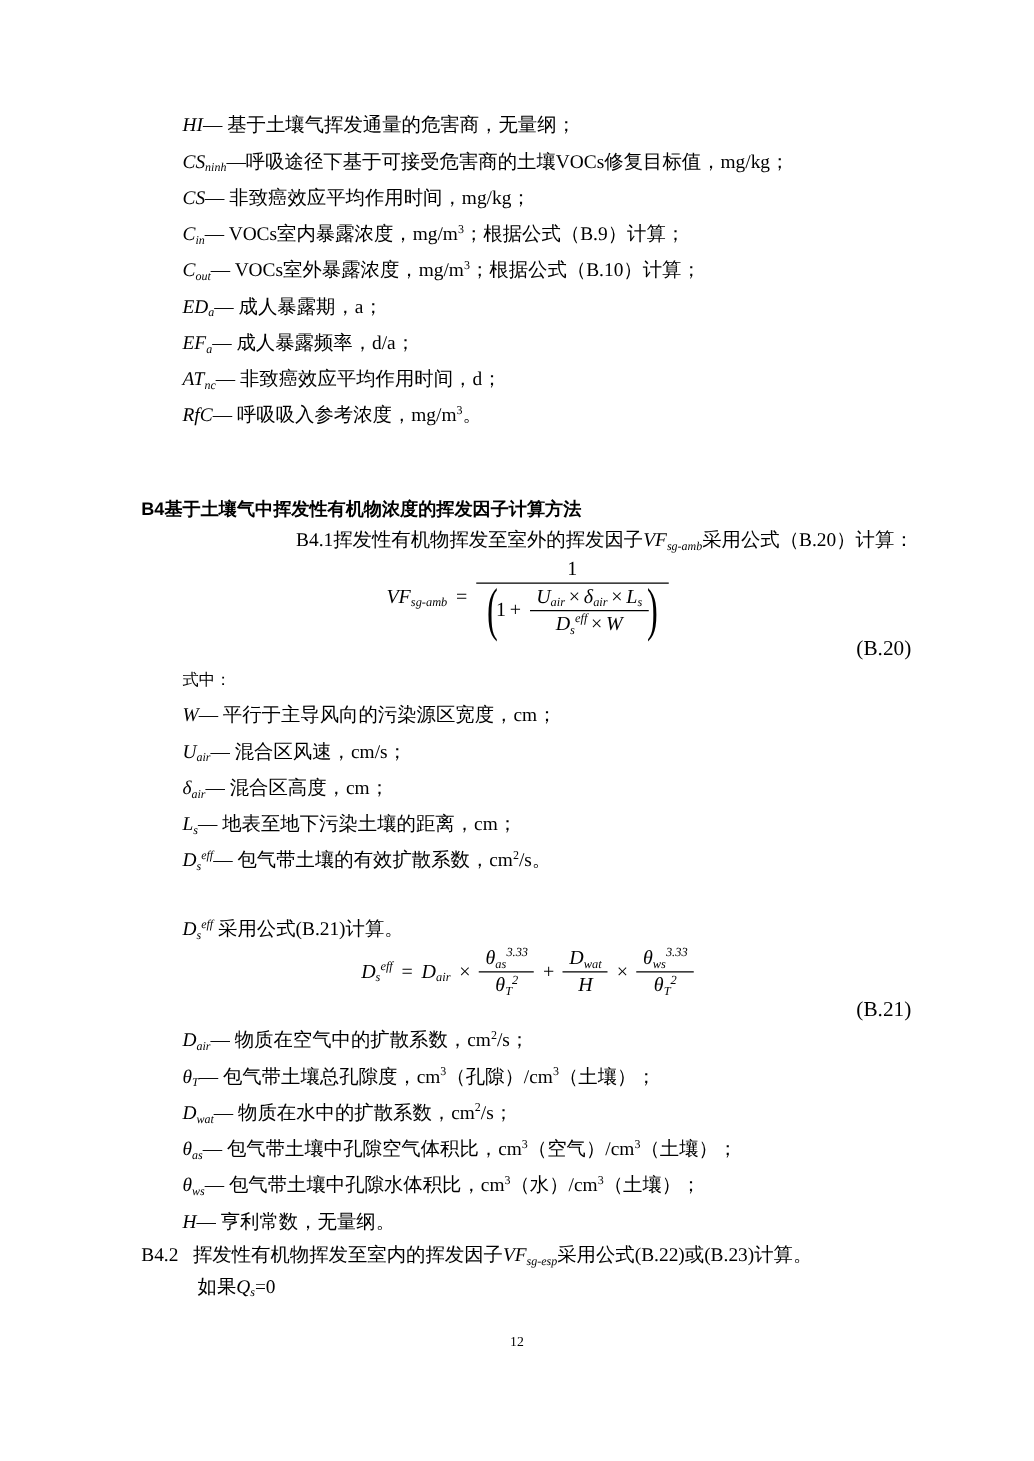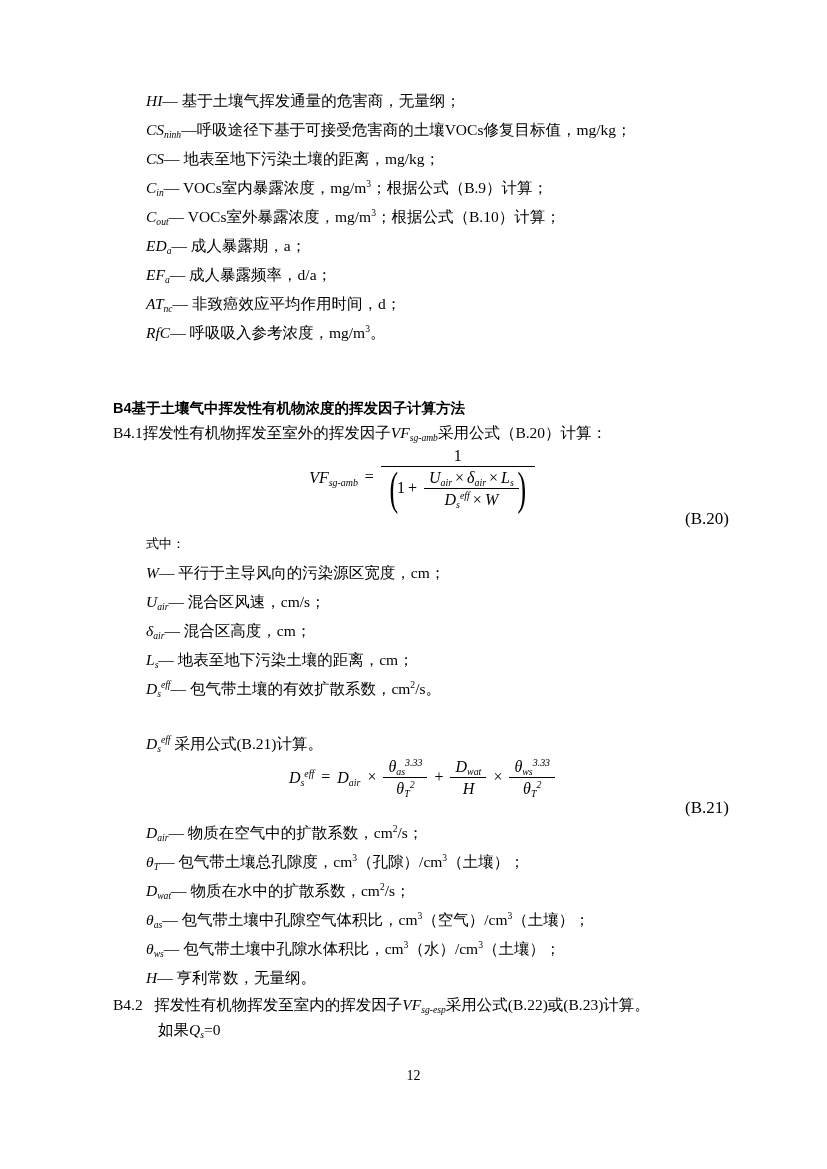--- a/index.html
+++ b/index.html
@@ -52,20 +52,21 @@
     font-size: 14.5px;
     line-height: 20px;
     margin-top: 25px;
     margin-bottom: 0;
     white-space: nowrap;
   }
   .para {
     font-size: 15.5px;
     line-height: 29px;
     white-space: nowrap;
+    text-align: right;
   }
   .para-indent-hang {
     font-size: 15.5px;
     line-height: 25px;
   }
   .hang2 { padding-left: 45px; }
 
   .shizhong {
     font-size: 13px;
     line-height: 29px;
@@ -136,41 +137,41 @@
   }
   .num-up { font-style: normal; }
 
   
   .page-number {
     position: absolute;
     left: 0;
     right: 0;
     top: 1068px;
     text-align: center;
-    font-size: 14px;
+    font-size: 11px;
   }
 </style>
 </head>
 <body>
 
 <div class="page">
   <div class="content">
 
     <div>
 
       <div class="defline">
         <span class="sym">HI</span><span>— 基于土壤气挥发通量的危害商，无量纲；</span>
       </div>
 
       <div class="defline">
         <span class="sym">CS</span><sub class="it">ninh</sub><span>—呼吸途径下基于可接受危害商的土壤VOCs修复目标值，mg/kg；</span>
       </div>
 
       <div class="defline">
-        <span class="sym">CS</span><span>— 地表至地下污染土壤的距离，mg/kg；</span>
+        <span class="sym">CS</span><span>— 非致癌效应平均作用时间，mg/kg；</span>
       </div>
 
       <div class="defline">
         <span class="sym">C</span><sub class="it">in</sub><span>— VOCs室内暴露浓度，mg/m<sup>3</sup>；根据公式（B.9）计算；</span>
       </div>
 
       <div class="defline">
         <span class="sym">C</span><sub class="it">out</sub><span>— VOCs室外暴露浓度，mg/m<sup>3</sup>；根据公式（B.10）计算；</span>
       </div>
 

